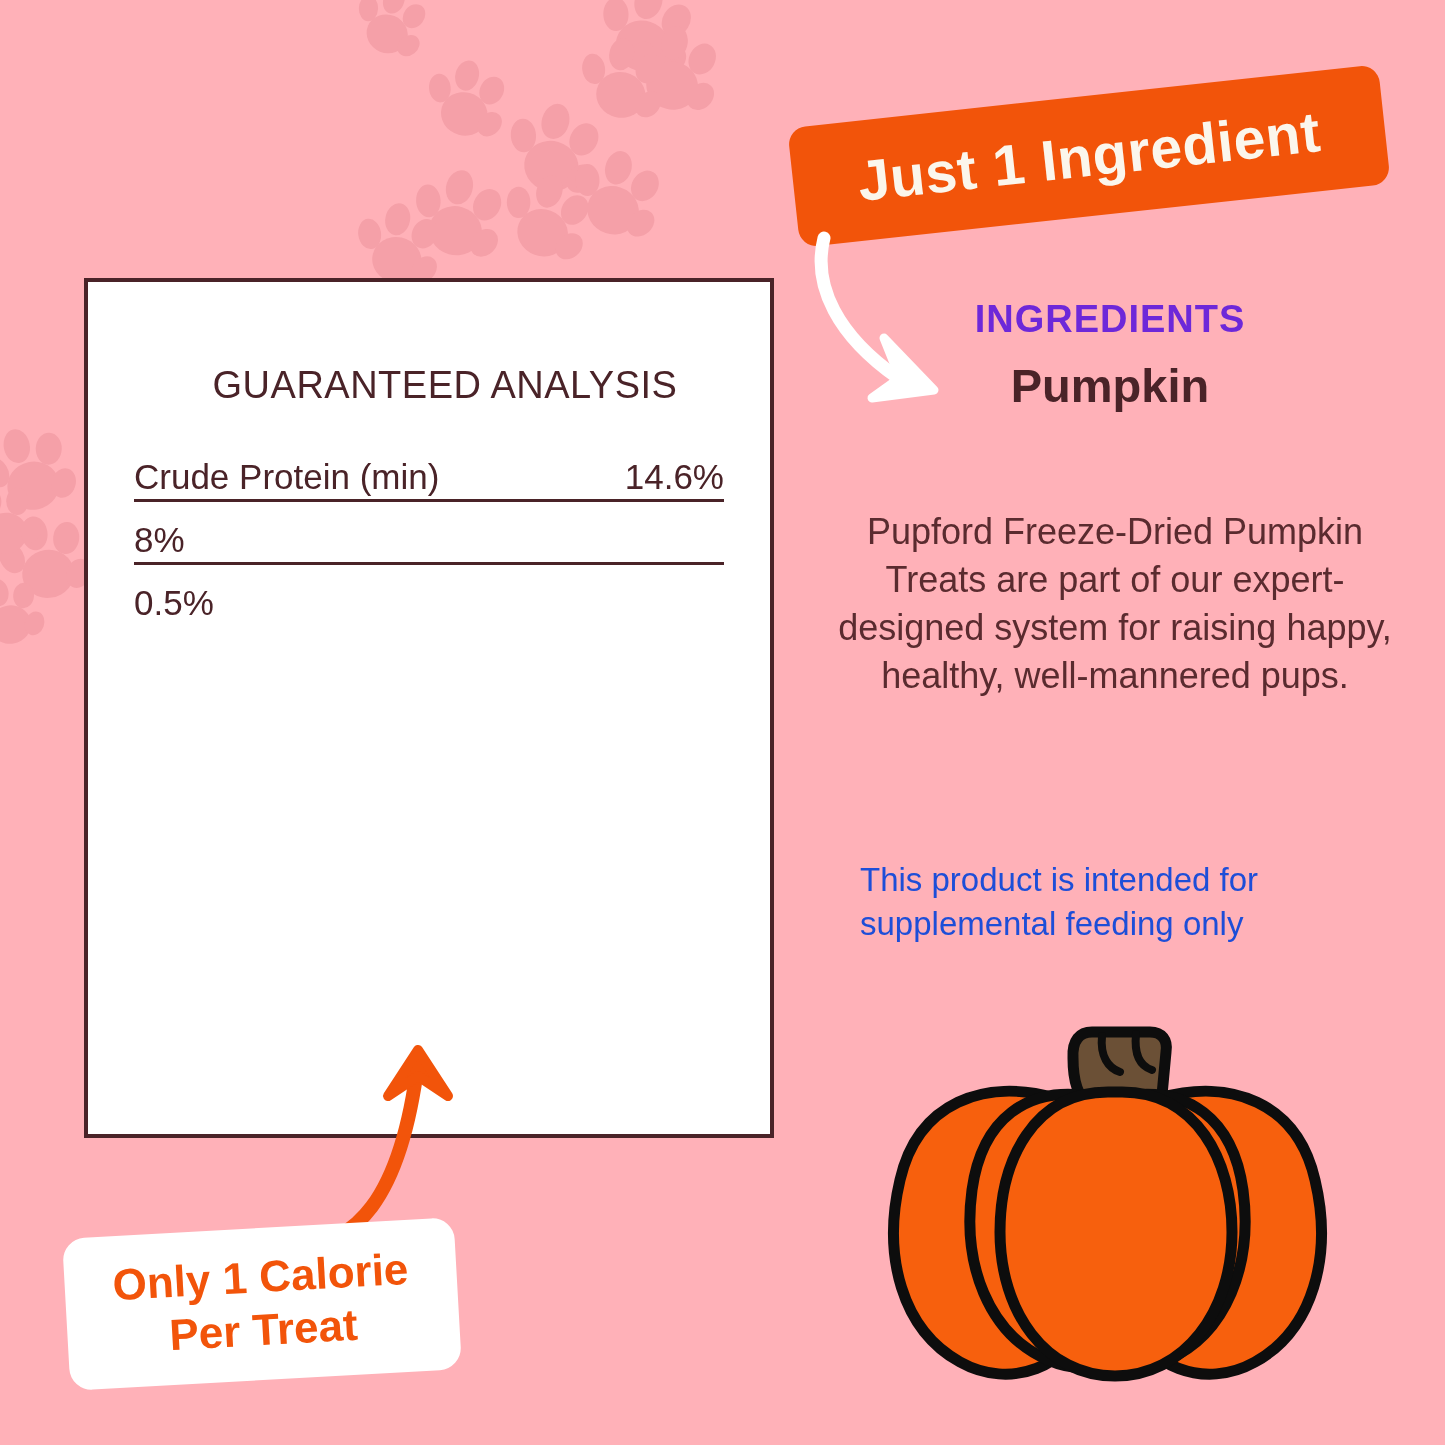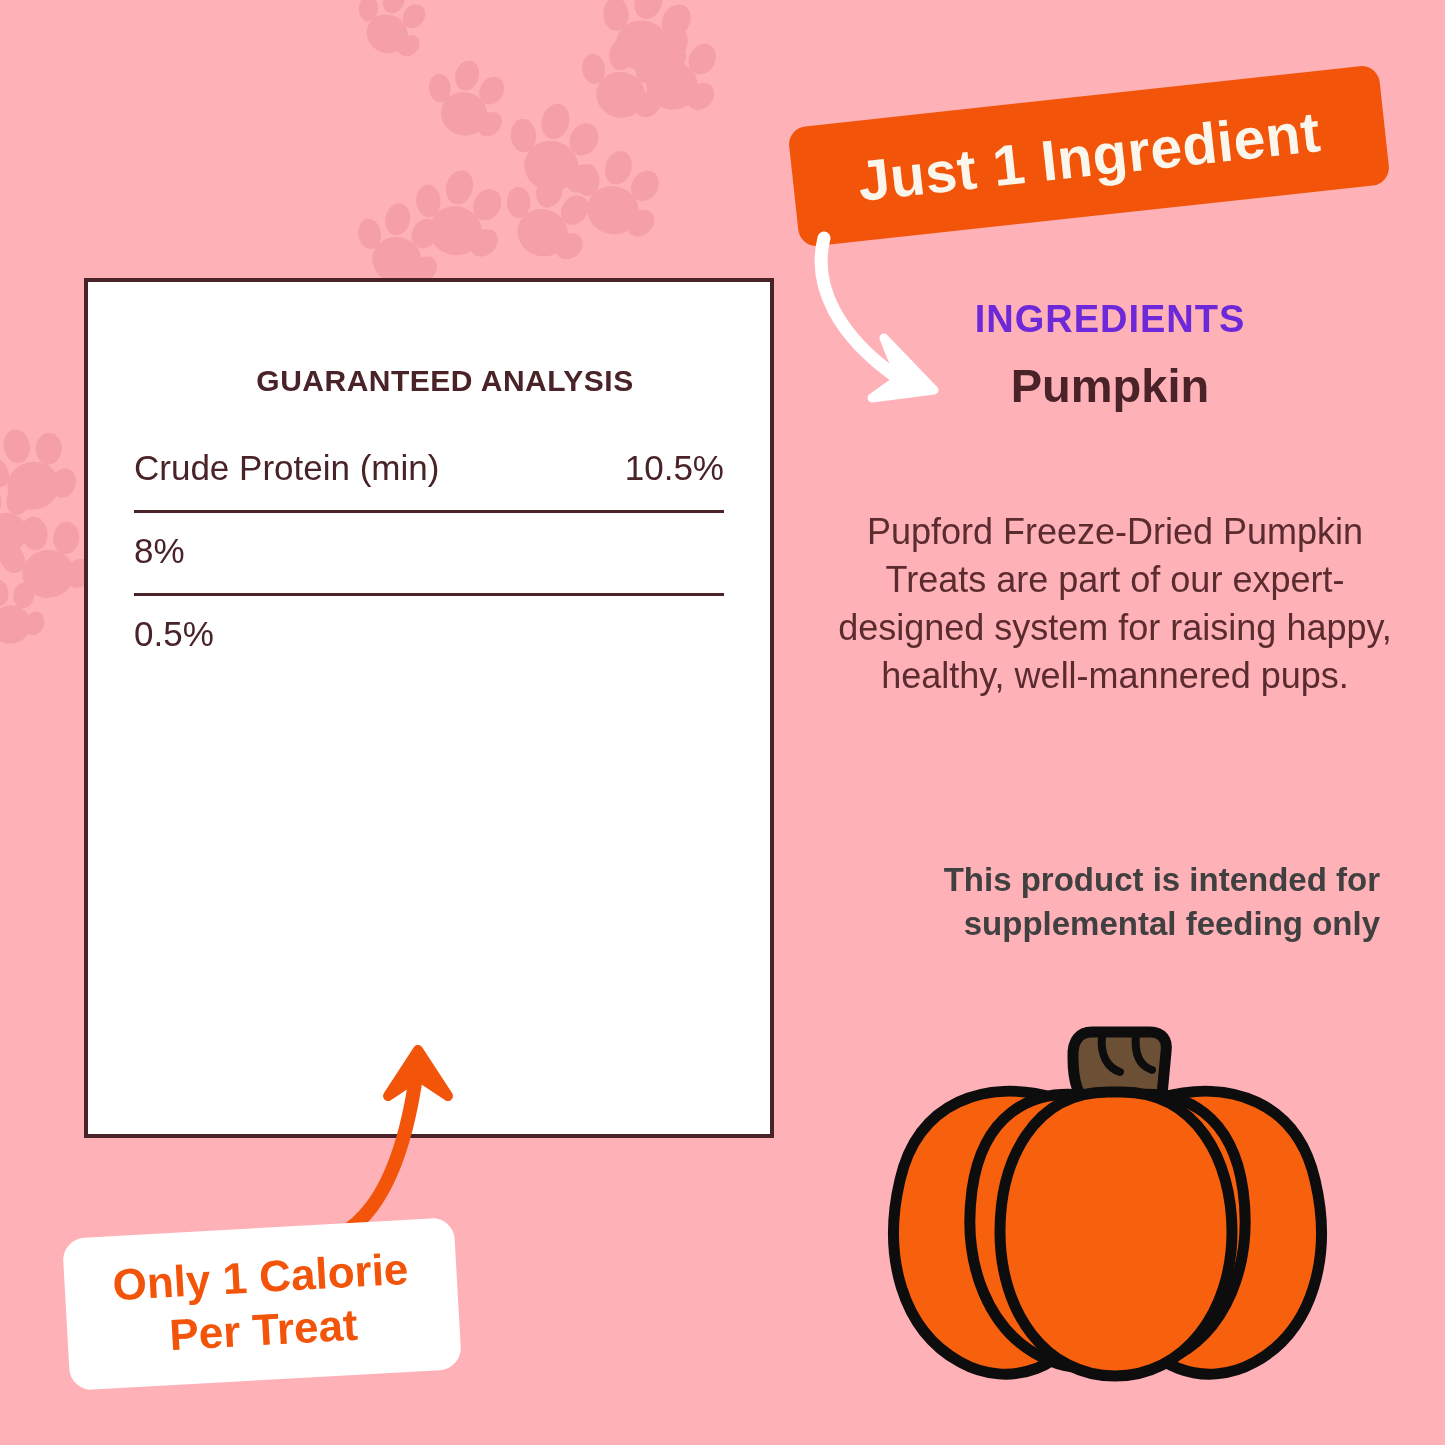--- a/index.html
+++ b/index.html
@@ -35,37 +35,37 @@
     top: 278px;
     width: 690px;
     height: 860px;
     background: #FFFFFF;
     border: 4px solid #4A2328;
     box-sizing: border-box;
   }
   #ga-title {
     text-align: center;
     color: #4A2328;
-    font-size: 30px;
-    font-weight: bold;
+    font-size: 38px;
+    font-weight: normal;
     letter-spacing: 0.5px;
     margin-top: 82px;
     padding-left: 32px;
   }
   #ga-table {
     margin: 44px 46px 0 46px;
   }
   .ga-row {
     display: flex;
     justify-content: space-between;
     align-items: baseline;
     color: #4A2328;
     font-size: 35px;
     font-weight: 400;
-    padding: 6px 0 22px 0;
+    padding: 6px 0 2px 0;
     border-bottom: 3px solid #4A2328;
   }
   .ga-row:last-child {
     border-bottom: none;
   }
   .ga-row + .ga-row {
     padding-top: 18px;
   }
   .ga-label { white-space: nowrap; }
   .ga-value { white-space: nowrap; }
@@ -158,24 +158,24 @@
     color: #5A2B2F;
     font-size: 36px;
     line-height: 1.33;
     font-weight: 400;
   }
   #supplemental-note {
     position: absolute;
     left: 860px;
     top: 858px;
     width: 520px;
-    text-align: right;
-    color: #404040;
+    text-align: left;
+    color: #1d4ed8;
     font-size: 33px;
-    font-weight: bold;
+    font-weight: normal;
     line-height: 1.34;
   }
 
   
   #calorie-badge {
     position: absolute;
     left: 66px;
     top: 1228px;
     width: 392px;
     height: 152px;
@@ -252,21 +252,21 @@
   <div id="description">Pupford Freeze-Dried Pumpkin Treats are part of our expert-designed system for raising happy, healthy, well-mannered pups.</div>
   <div id="supplemental-note">This product is intended for supplemental feeding only</div>
 
   <div id="analysis-panel">
 
     <div id="ga-title">GUARANTEED ANALYSIS</div>
 
     <div id="ga-table">
       <div class="ga-row">
         <span class="ga-label">Crude Protein (min)</span>
-        <span class="ga-value">10.5%</span>
+        <span class="ga-value">14.6%</span>
       </div>
       <div class="ga-row">
         <span class="ga-value">8%</span>
       </div>
       <div class="ga-row">
         <span class="ga-value">0.5%</span>
       </div>
     </div>
 
   </div>

